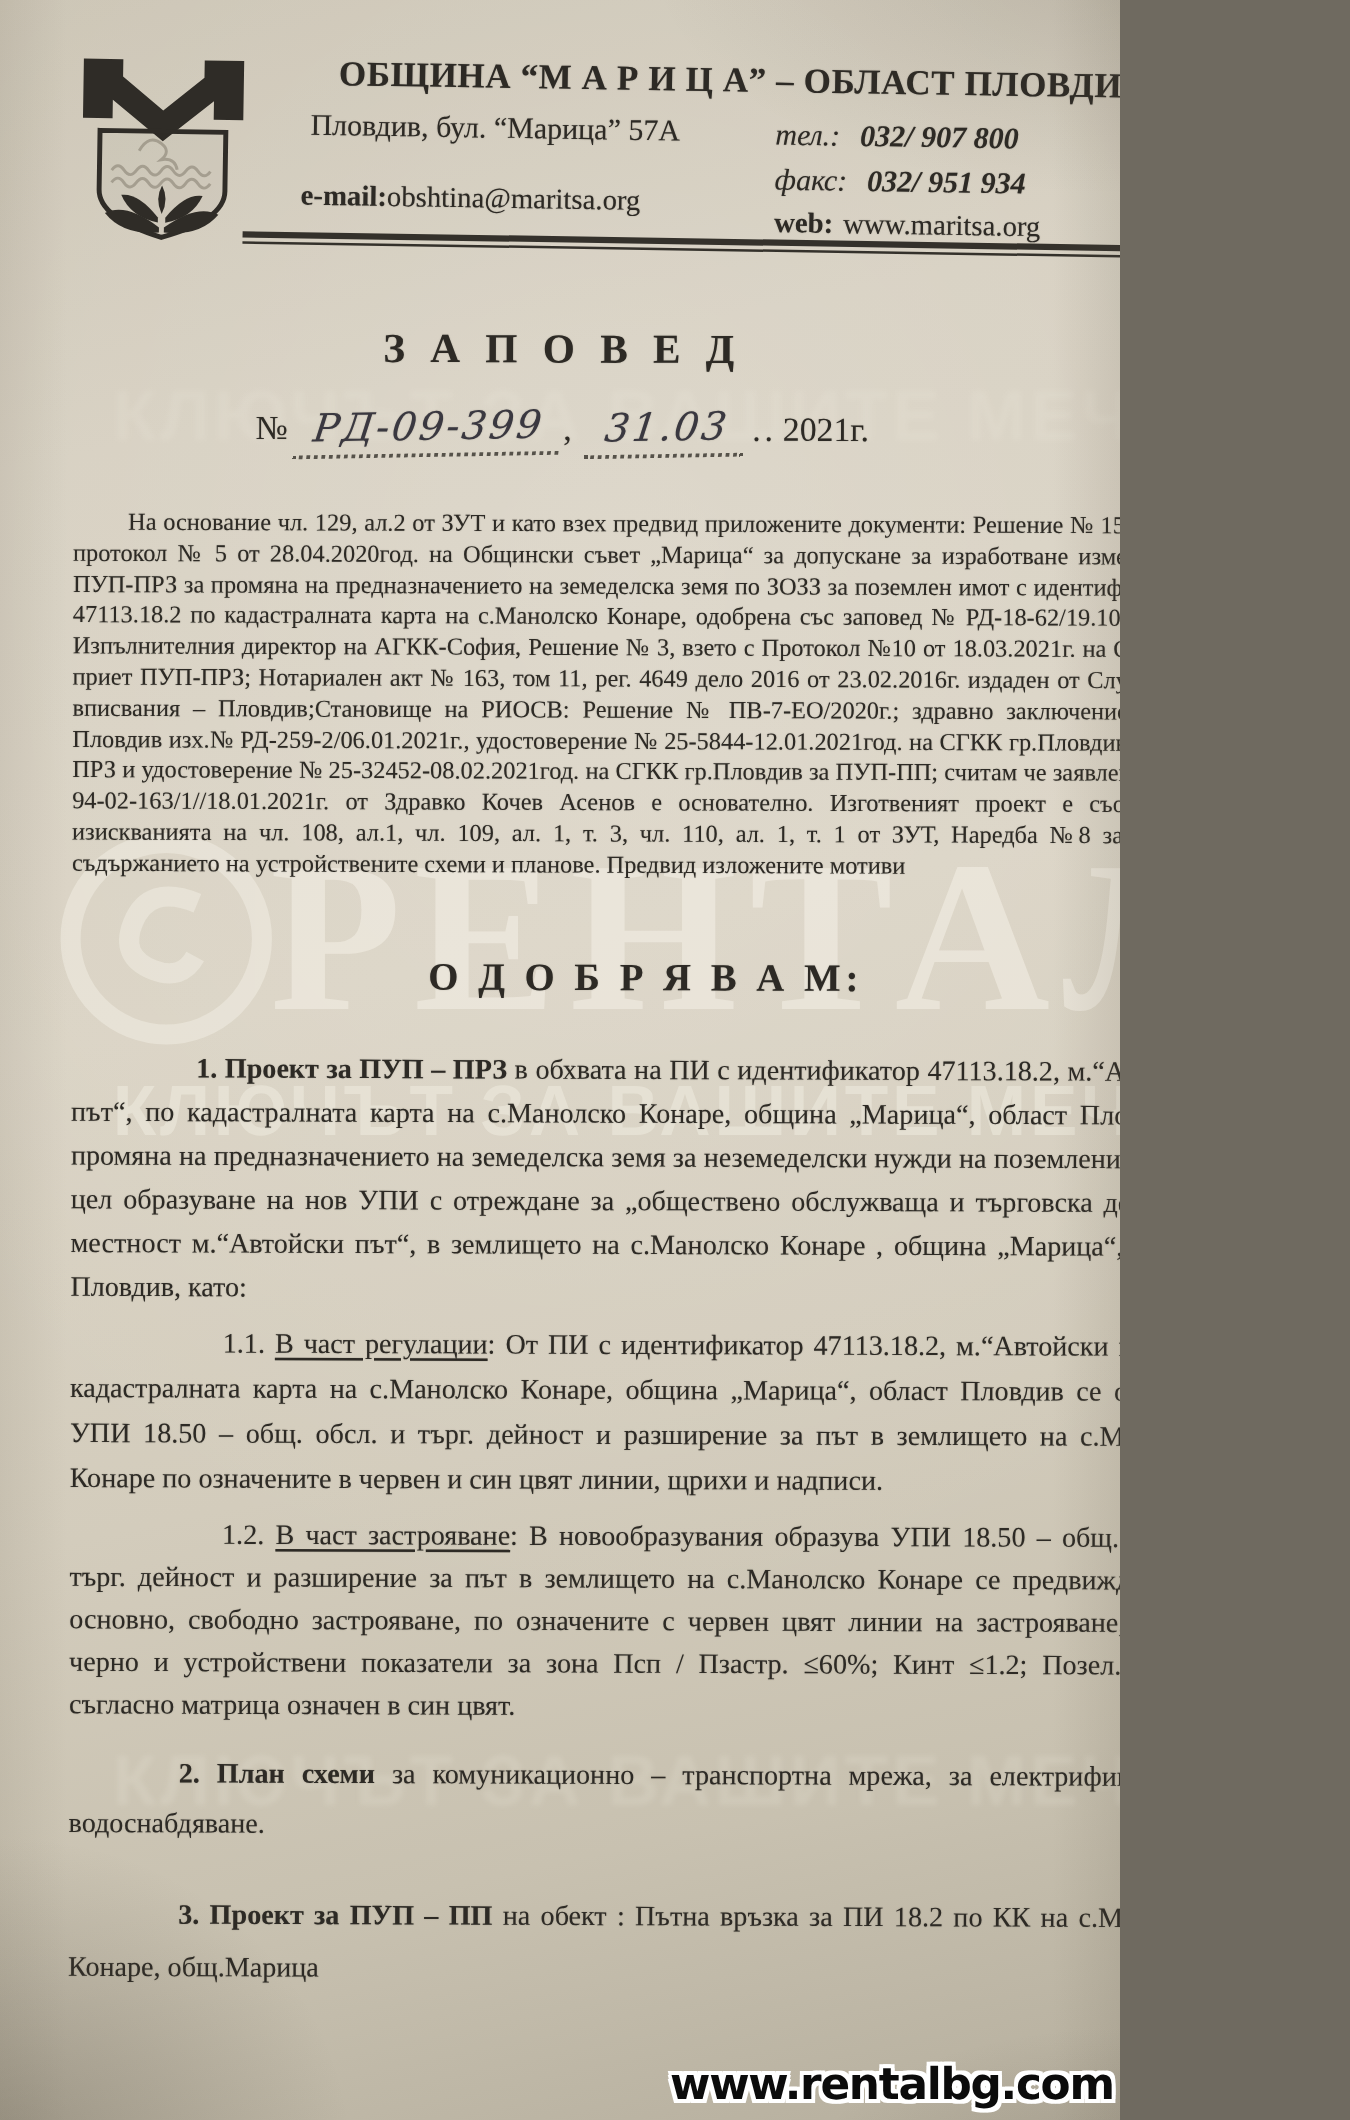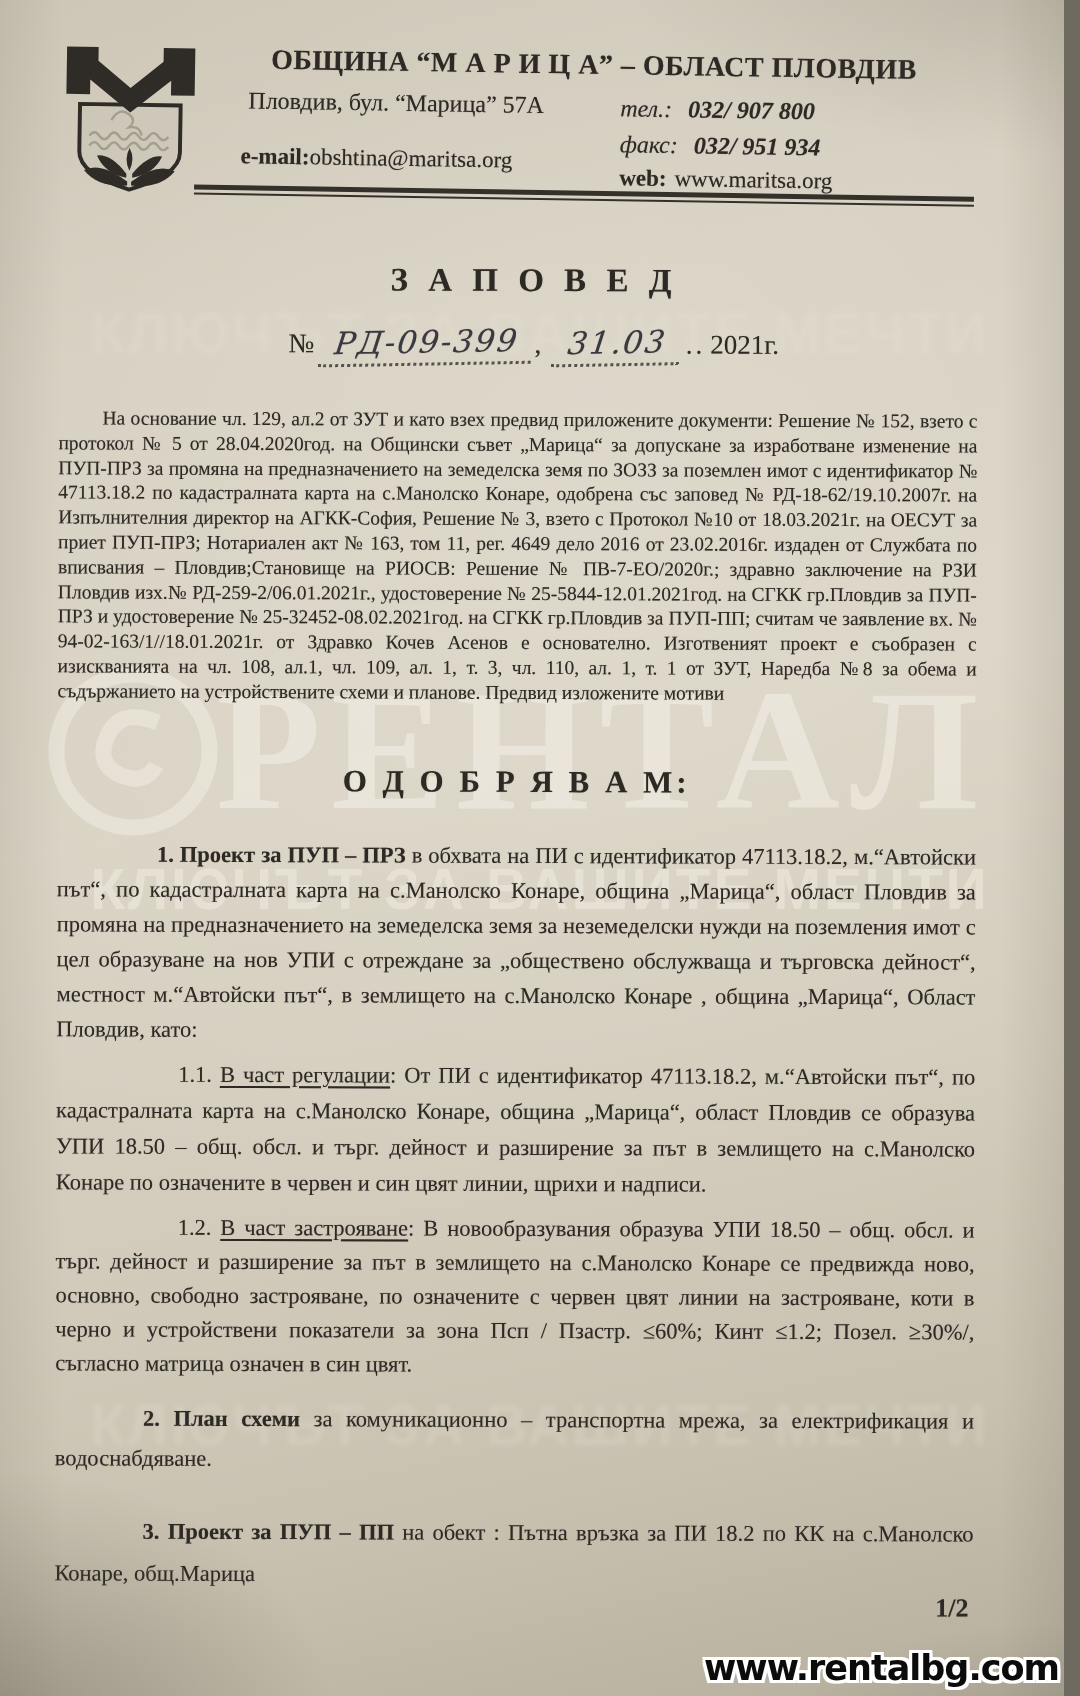--- a/index.html
+++ b/index.html
@@ -1,20 +1,20 @@
 <!DOCTYPE html>
 <html><head>
 <meta charset="utf-8">
 <style>
   * { margin:0; padding:0; box-sizing:border-box; }
   html,body { background:#6f6a60; }
   body { width:1080px; }
 
   .page{
-    position:relative; width:1064px; height:1696px; overflow:hidden;
+    position:relative; width:896px; height:1696px; overflow:hidden;
     background:
       radial-gradient(130% 80% at 55% 28%, rgba(255,255,255,.16), rgba(0,0,0,0) 62%),
       linear-gradient(168deg,#ccc5b5 0%,#d6cfc0 20%,#dad3c4 45%,#d3ccbc 66%,#c8c1b0 84%,#b6af9e 100%);
     font-family:"Liberation Serif", serif; color:#2d2a25;
   }
   .vignette{
     position:absolute; inset:0; pointer-events:none; z-index:5;
     background:
       radial-gradient(45% 22% at 0% 102%, rgba(70,63,50,.32), rgba(70,63,50,0) 70%),
       radial-gradient(60% 16% at 100% -2%, rgba(70,63,50,.16), rgba(70,63,50,0) 70%),

